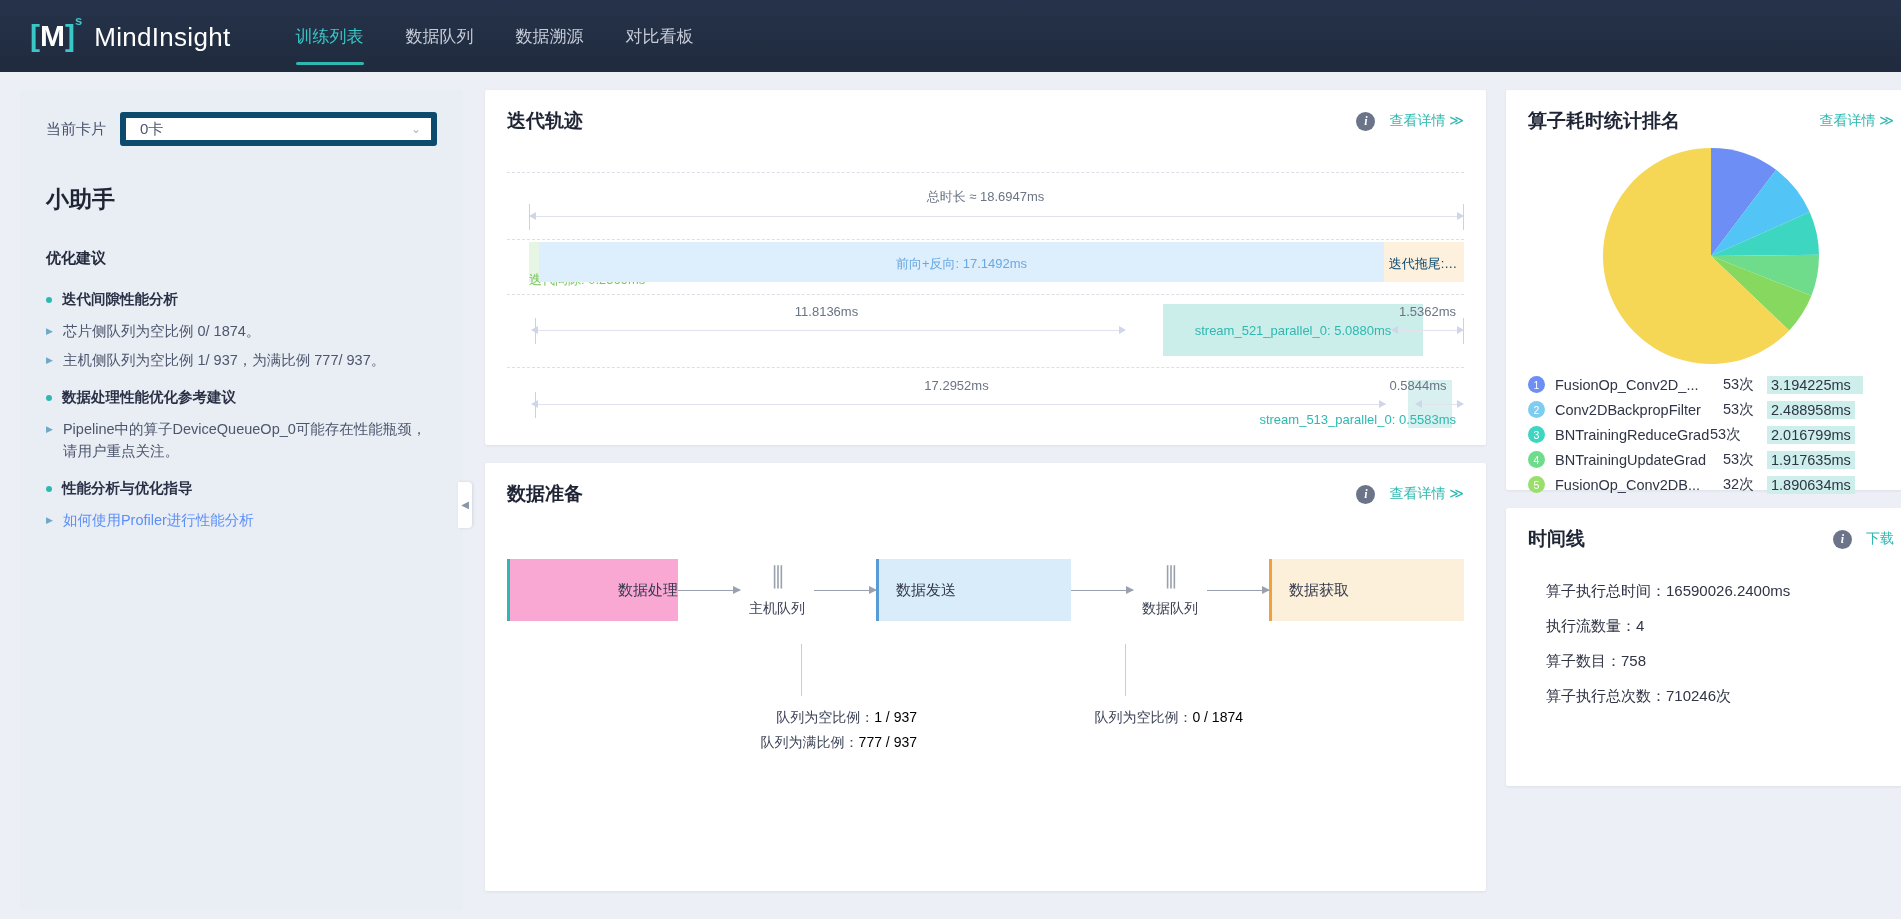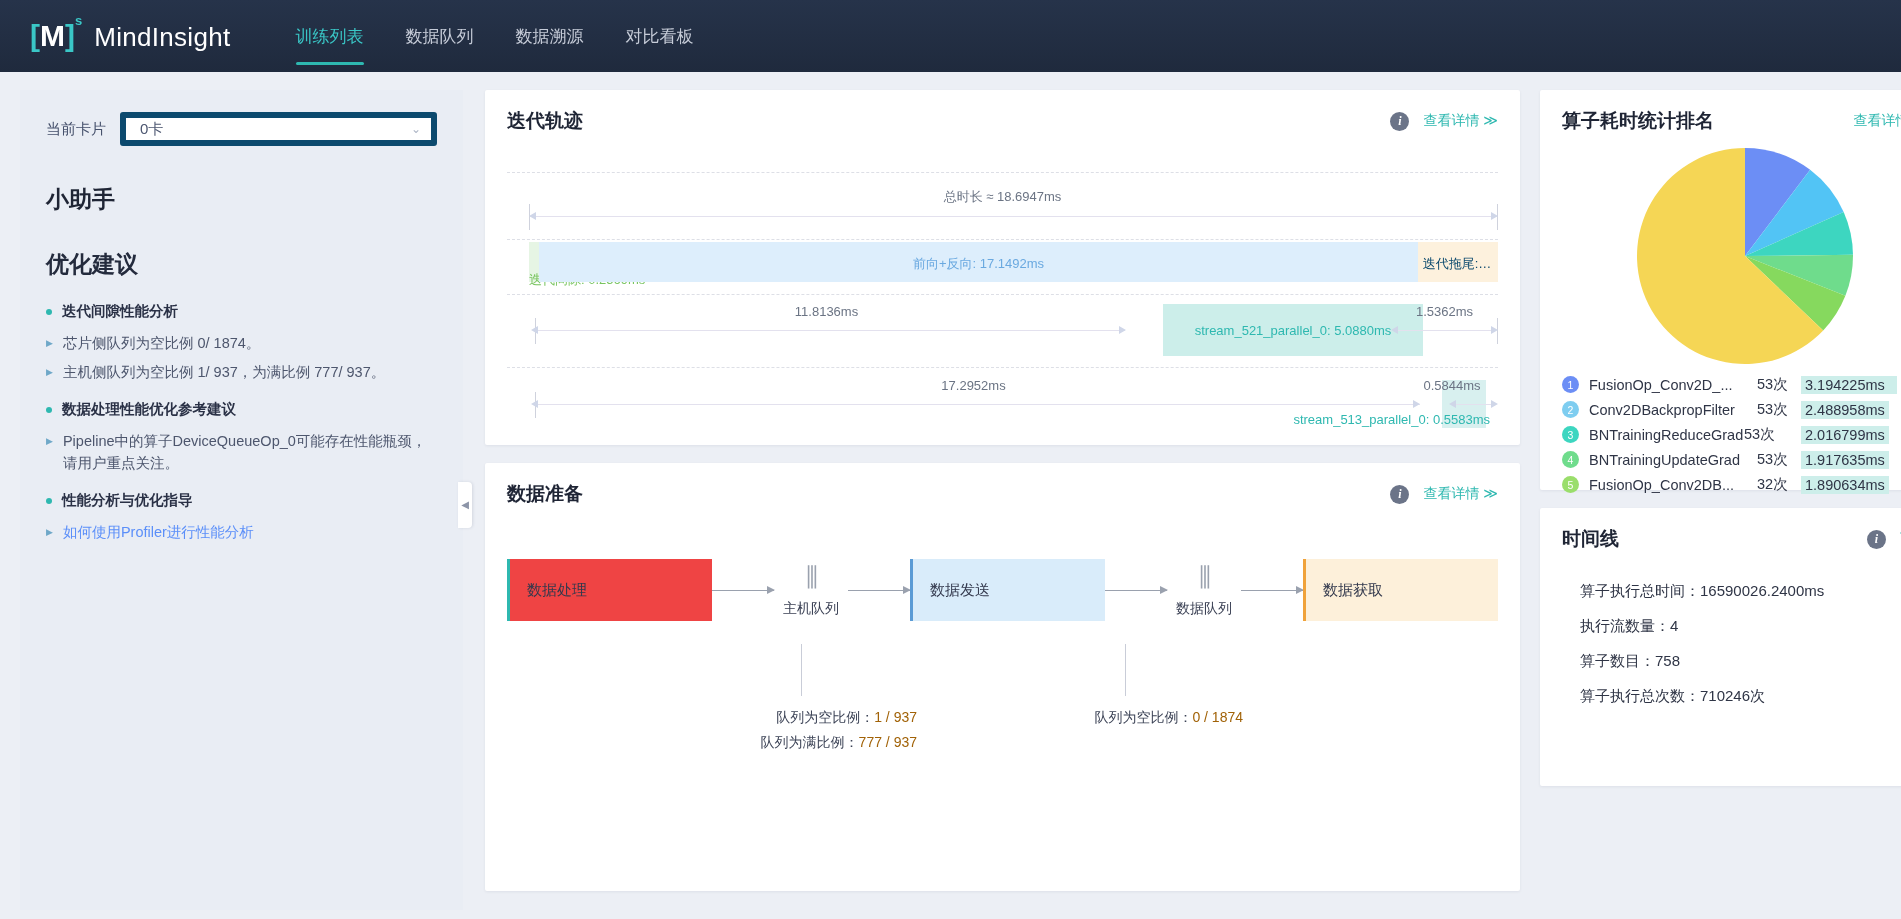--- a/index.html
+++ b/index.html
@@ -52,21 +52,21 @@
   }
   .card-select-row { display:flex; align-items:center; margin-bottom: 38px; }
   .card-select-label { font-size: 15px; color:#45506b; margin-right: 14px; white-space: nowrap;}
   .select-box {
     flex: 1 1 auto; height: 34px; background:#fff; border:6px solid #0c4a6e; border-radius:3px;
     display:flex; align-items:center; padding: 0 10px 0 14px; cursor:pointer;
   }
   .select-value { font-size:15px; color:#4c5670; flex:1 1 auto;}
   .chev { color:#aeb6c6; font-size: 12px; }
   .assistant-title { font-size: 23px; font-weight: bold; color:#1f2535; margin-bottom: 34px;}
-  .section-title { font-size: 23px; font-weight: bold; color:#242b3d; margin-bottom: 22px;}
+  .section-title { font-size: 15px; font-weight: bold; color:#242b3d; margin-bottom: 22px;}
   .sugg-group { margin-bottom: 16px; }
   .sugg-head {
     display:flex; align-items:flex-start; font-size:14.5px; font-weight:bold; color:#2a3146;
     margin-bottom: 11px;
   }
   .dot { width:6px; height:6px; border-radius:50%; background:#2eb8b0; margin-right:10px; margin-top:7px; flex:0 0 6px;}
   .sugg-item { display:flex; align-items:flex-start; font-size:14.5px; color:#4d566d; margin-bottom: 7px; line-height:1.55;}
   .tri { color:#6fa8c8; font-size: 9px; margin-right:10px; margin-top:5px; flex:0 0 auto;}
   .sugg-item.link span.txt { color:#5b8ff9; cursor:pointer;}
   .collapse-handle {
@@ -110,34 +110,34 @@
 
   
   .prep-card { height: 428px; position: relative; }
   .flow { position:relative; margin: 52px 22px 0 22px; height: 330px;}
   .flow-row { display:flex; align-items:center; height: 62px; }
   .flow-box {
     height: 62px; display:flex; align-items:center; padding-left: 20px;
     font-size: 15px; color:#33394d; position:relative;
   }
   .flow-box::before { content:""; position:absolute; left:0; top:0; bottom:0; width:3px; }
-  .box-green { background:#ef4444; width: 205px;} .box-green::before { background:#2eb8b0;}
+  .box-green { background:#f9a8d4; width: 171px; justify-content: flex-end;} .box-green::before { background:#2eb8b0;}
   .box-blue  { background:#d9ecfa; width: 195px;} .box-blue::before  { background:#5b9bd5;}
   .box-orange{ background:#fdf0da; width: 195px;} .box-orange::before{ background:#f0a23a;}
   .arrow-h { flex: 0 0 auto; width: 62px; height: 1px; background:#9aa1ae; position:relative; }
   .arrow-h::after {
     content:""; position:absolute; right:-1px; top:-4px;
     border-left: 8px solid #9aa1ae; border-top: 4px solid transparent; border-bottom: 4px solid transparent;
   }
   .queue-col { display:flex; flex-direction:column; align-items:center; width: 74px; flex:0 0 74px;}
   .queue-icon { font-size: 26px; color:#9aa1ae; line-height: 30px; letter-spacing:-2px;}
   .queue-label { font-size: 14px; color:#3a4054; margin-top: 8px;}
   .vline { position:absolute; width:1px; background:#c9cdd8; }
   .ratio-block { position:absolute; font-size:14px; color:#3c4356; line-height: 1.75; white-space:nowrap;}
-  .ratio-val { color:#a16207; }
+  .ratio-val { color:#000000; }
 
   
   .rank-card { height: 400px; }
   .pie-wrap { display:flex; justify-content:center; margin-top: 12px; }
   .rank-list { margin: 6px 22px 0 22px; }
   .rank-row { display:flex; align-items:center; height: 25px; font-size: 14.5px; color:#2f3546; }
   .rank-badge {
     width:17px; height:17px; border-radius:50%; color:#fff; font-size:10.5px;
     display:flex; align-items:center; justify-content:center; margin-right: 10px; flex:0 0 17px;
   }

